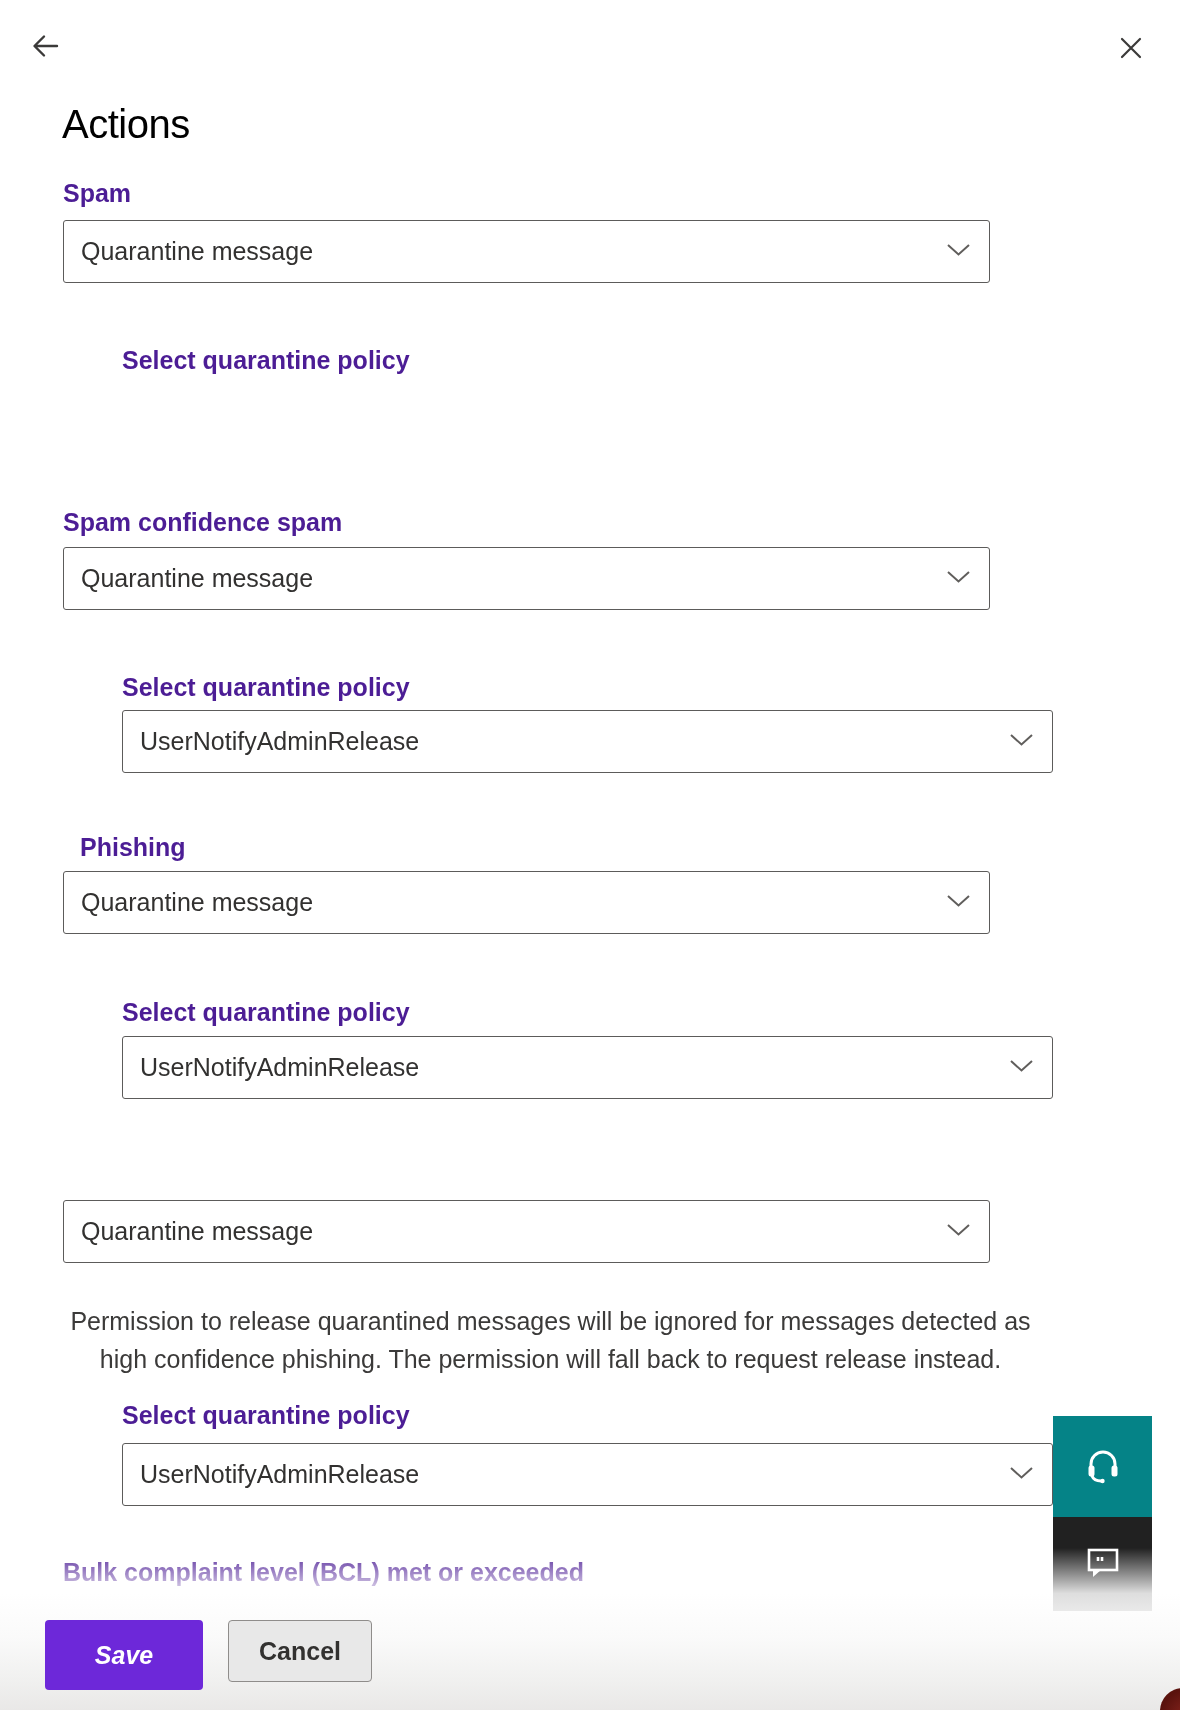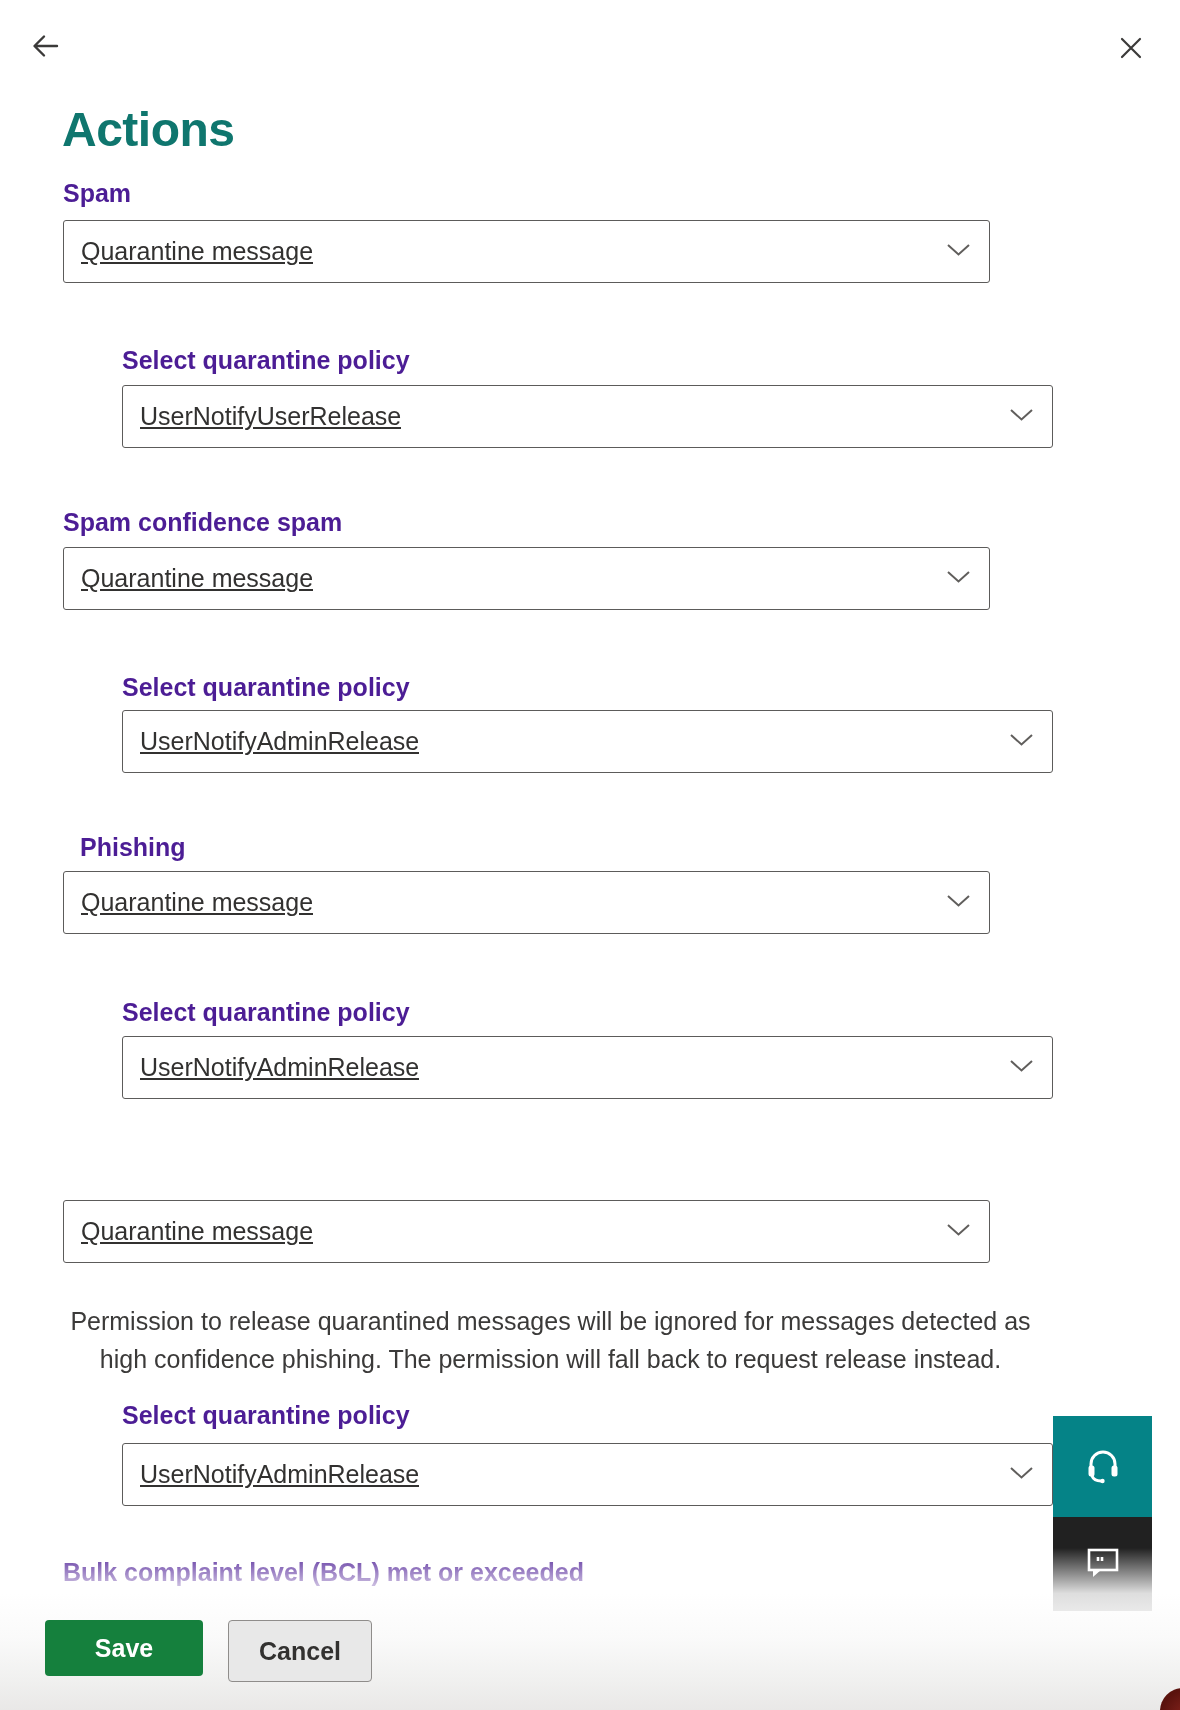--- a/index.html
+++ b/index.html
@@ -2,27 +2,27 @@
 <html><head>
 <meta charset="utf-8">
 <style>
   html,body{margin:0;padding:0;background:#fff;}
   #page{
     position:relative;width:1180px;height:1710px;background:#ffffff;
     font-family:"Liberation Sans","DejaVu Sans",sans-serif;overflow:hidden;
   }
   .abs{position:absolute;}
   .icon-btn{background:none;border:none;padding:0;cursor:pointer;width:36px;height:36px;}
-  .page-title{font-size:48px;font-weight:700;color:#0f766e;letter-spacing:-0.5px;}
+  .page-title{font-size:40px;font-weight:400;color:#000000;letter-spacing:-0.5px;}
   .field-label{font-size:25px;font-weight:600;color:#4c1d95;line-height:30px;white-space:nowrap;}
   .combobox{
     height:63px;border:1.5px solid #5c5b5a;border-radius:3px;background:#fff;
     display:flex;align-items:center;box-sizing:border-box;cursor:pointer;
   }
-  .combo-text{font-size:25px;color:#323130;padding-left:17px;white-space:nowrap;overflow:hidden;text-decoration:underline;}
+  .combo-text{font-size:25px;color:#323130;padding-left:17px;white-space:nowrap;overflow:hidden;}
   .chev{position:absolute;right:18px;top:50%;transform:translateY(-50%);}
   .note{font-size:25px;color:#3b3a39;line-height:38px;text-align:center;}
   .btn{
     border:none;border-radius:4px;font-family:inherit;font-size:25px;font-weight:600;
     display:flex;align-items:center;justify-content:center;cursor:pointer;box-sizing:border-box;
   }
   .btn-primary{color:#ffffff;}
   .btn-standard{color:#323130;border:1.5px solid #8f8d8b;}
   .side-tile{display:flex;align-items:center;justify-content:center;cursor:pointer;border:none;padding:0;}
   .footer-fade{
@@ -58,28 +58,20 @@
   <div class="combobox abs" style="left:63px;top:220px;width:927px;">
     <span class="combo-text">Quarantine message</span>
     <span class="chev">
       <svg width="25" height="14" viewBox="0 0 25 14" fill="none">
           <path d="M2 2 L12.5 11.5 L23 2" stroke="#605e5c" stroke-width="2"></path>
         </svg>
     </span>
   </div>
 
   <div class="field-label abs" style="left:122px;top:345px;">Select quarantine policy</div>
-  <div class="combobox abs" style="left:122px;top:385px;width:931px;">
-    <span class="combo-text">UserNotifyUserRelease</span>
-    <span class="chev">
-      <svg width="25" height="14" viewBox="0 0 25 14" fill="none">
-          <path d="M2 2 L12.5 11.5 L23 2" stroke="#605e5c" stroke-width="2"></path>
-        </svg>
-    </span>
-  </div>
 
   <div class="field-label abs" style="left:63px;top:507px;">Spam confidence spam</div>
   <div class="combobox abs" style="left:63px;top:547px;width:927px;">
     <span class="combo-text">Quarantine message</span>
     <span class="chev">
       <svg width="25" height="14" viewBox="0 0 25 14" fill="none">
           <path d="M2 2 L12.5 11.5 L23 2" stroke="#605e5c" stroke-width="2"></path>
         </svg>
     </span>
   </div>
@@ -153,18 +145,18 @@
       <svg width="42" height="42" viewBox="0 0 42 42" fill="none">
         <rect x="7" y="8" width="28" height="20" stroke="#ffffff" stroke-width="2.6" fill="none"></rect>
         <path d="M11 28 v7 l8 -7 z" fill="#ffffff"></path>
         <path d="M16 15 v4 M20 15 v4" stroke="#ffffff" stroke-width="2.6"></path>
       </svg>
     </span>
   </button>
 
   <div class="footer-fade abs" style="left:0;top:1548px;width:1180px;height:162px;"></div>
 
-  <button class="btn btn-primary abs" style="left:45px;top:1620px;width:158px;height:56px;background:#15803d;z-index:5;">Save</button>
+  <button class="btn btn-primary abs" style="left:45px;top:1620px;width:158px;height:70px;background:#6d28d9;z-index:5;font-style:italic;">Save</button>
   <button class="btn btn-standard abs" style="left:228px;top:1620px;width:144px;height:62px;background:#e8e8e8;z-index:5;">Cancel</button>
 
   <div class="corner-dot abs" style="left:1160px;top:1688px;width:46px;height:46px;background:radial-gradient(circle at 65% 65%, #8c2620 0%, #5a120d 70%);z-index:6;"></div>
 
 </div>
 
 </body></html>

